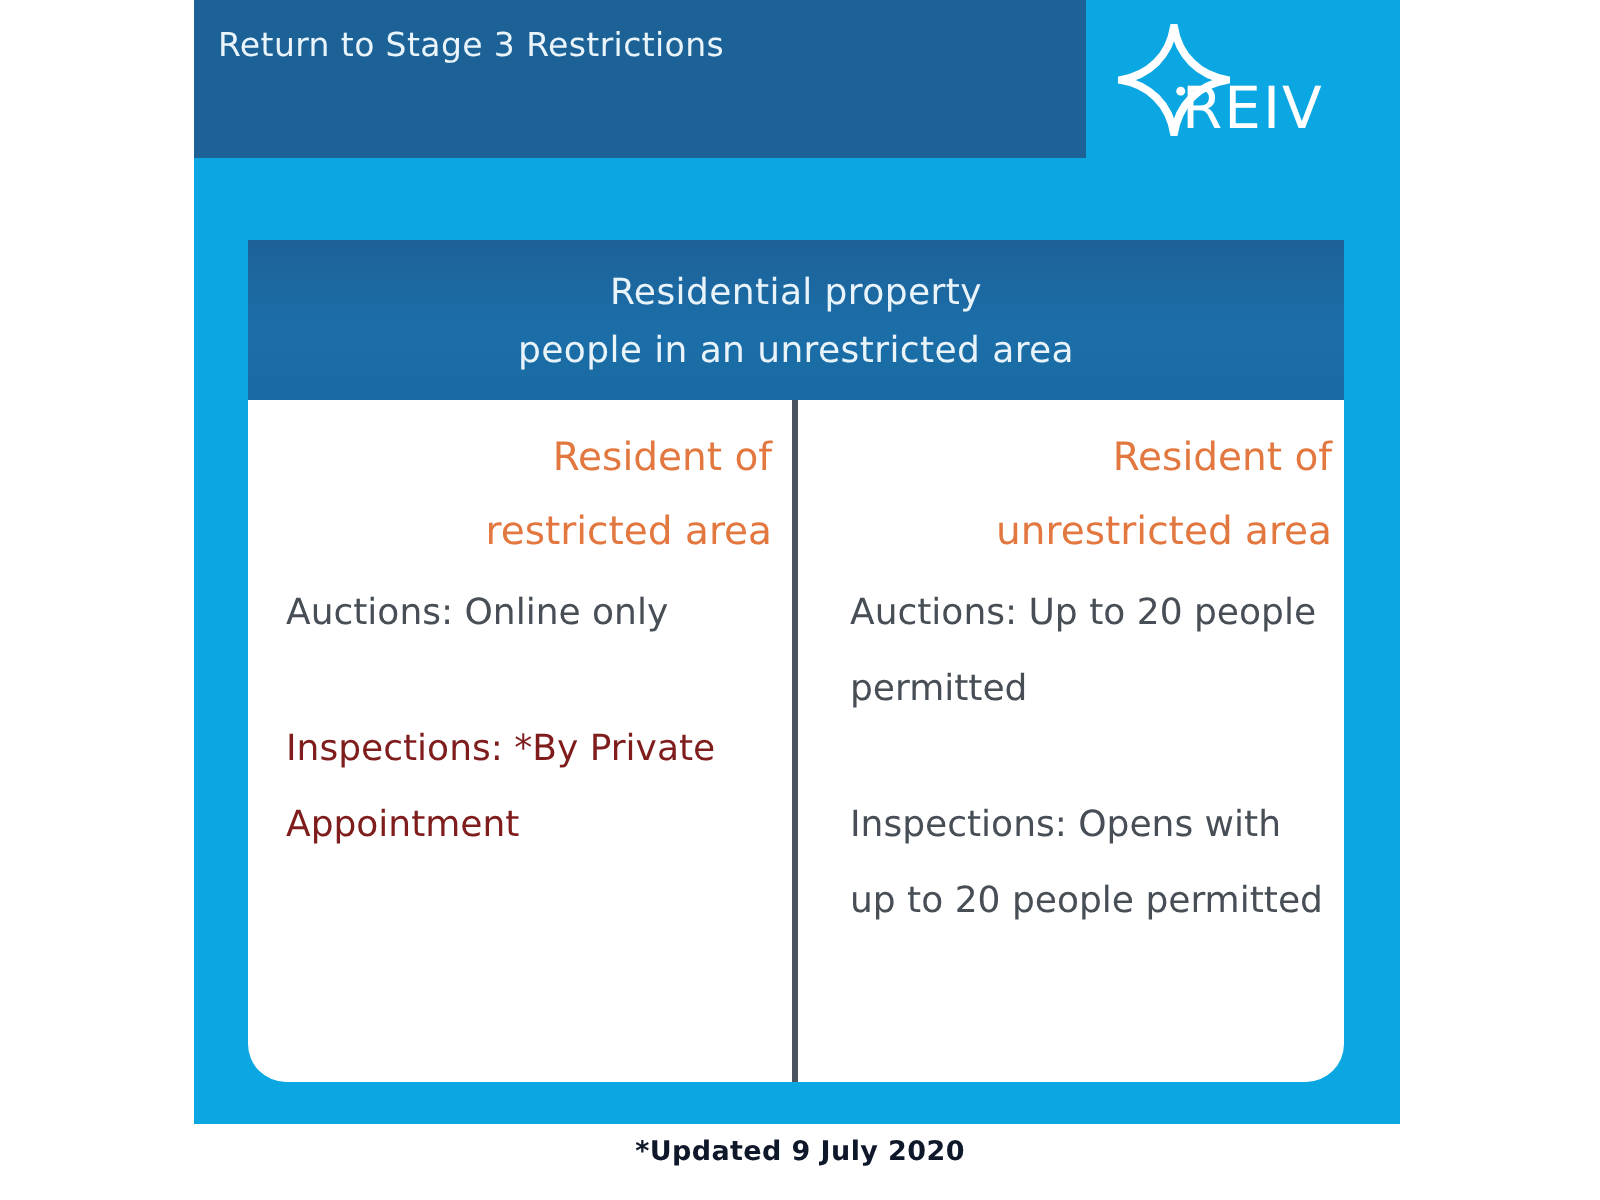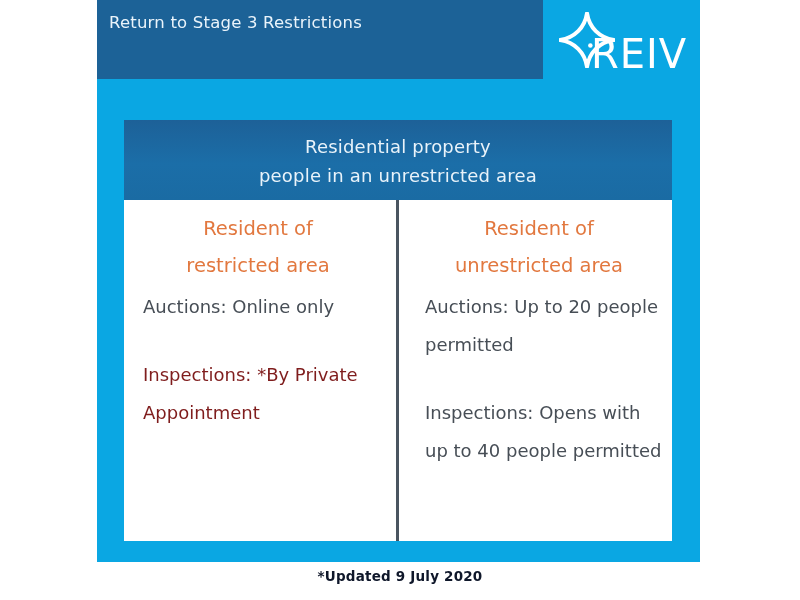--- a/index.html
+++ b/index.html
@@ -62,34 +62,35 @@
     left: 6px;
     top: 4px;
     width: 56px;
     height: 56px;
   }
   .logo-word {
     position: absolute;
     left: 38px;
     top: 24px;
     color: #ffffff;
-    font-size: 40px;
+    font-size: 29px;
     line-height: 44px;
     letter-spacing: 1px;
     font-weight: 400;
   }
 
   
   .table-card {
     position: absolute;
     left: 124px;
     top: 120px;
     width: 548px;
     height: 421px;
     background: #ffffff;
+    border-radius: 19px;
   }
   .table-header {
     position: absolute;
     left: 0;
     top: 0;
     width: 548px;
     height: 80px;
     background: linear-gradient(180deg, #1d6198 0%, #1b6ea8 55%, #1a6ba3 100%);
     color: #e9f3fa;
     text-align: center;
@@ -124,21 +125,21 @@
     top: 80px;
     width: 3px;
     height: 341px;
     background: #4a5560;
   }
 
   .col-heading {
     color: #e2783f;
     font-size: 19.5px;
     line-height: 37px;
-    text-align: center;
+    text-align: right;
     white-space: pre-line;
   }
   .para {
     color: #474e56;
     font-size: 18px;
     line-height: 38px;
     margin-top: 4px;
     margin-left: 13px;
   }
   .para.green {
@@ -193,21 +194,21 @@
         <div class="col-heading">Resident of
 restricted area</div>
         <div class="para">Auctions: Online only</div>
         <div class="para green gap">Inspections: *By Private Appointment</div>
       </div>
 
       <div class="col col-right">
         <div class="col-heading">Resident of
 unrestricted area</div>
         <div class="para">Auctions: Up to 20 people permitted</div>
-        <div class="para gap">Inspections: Opens with up to 40 people permitted</div>
+        <div class="para gap">Inspections: Opens with up to 20 people permitted</div>
       </div>
 
     </div>
 
     <div class="divider"></div>
   </div>
 
   <div class="footer-note">*Updated 9 July 2020</div>
 
 </div>

